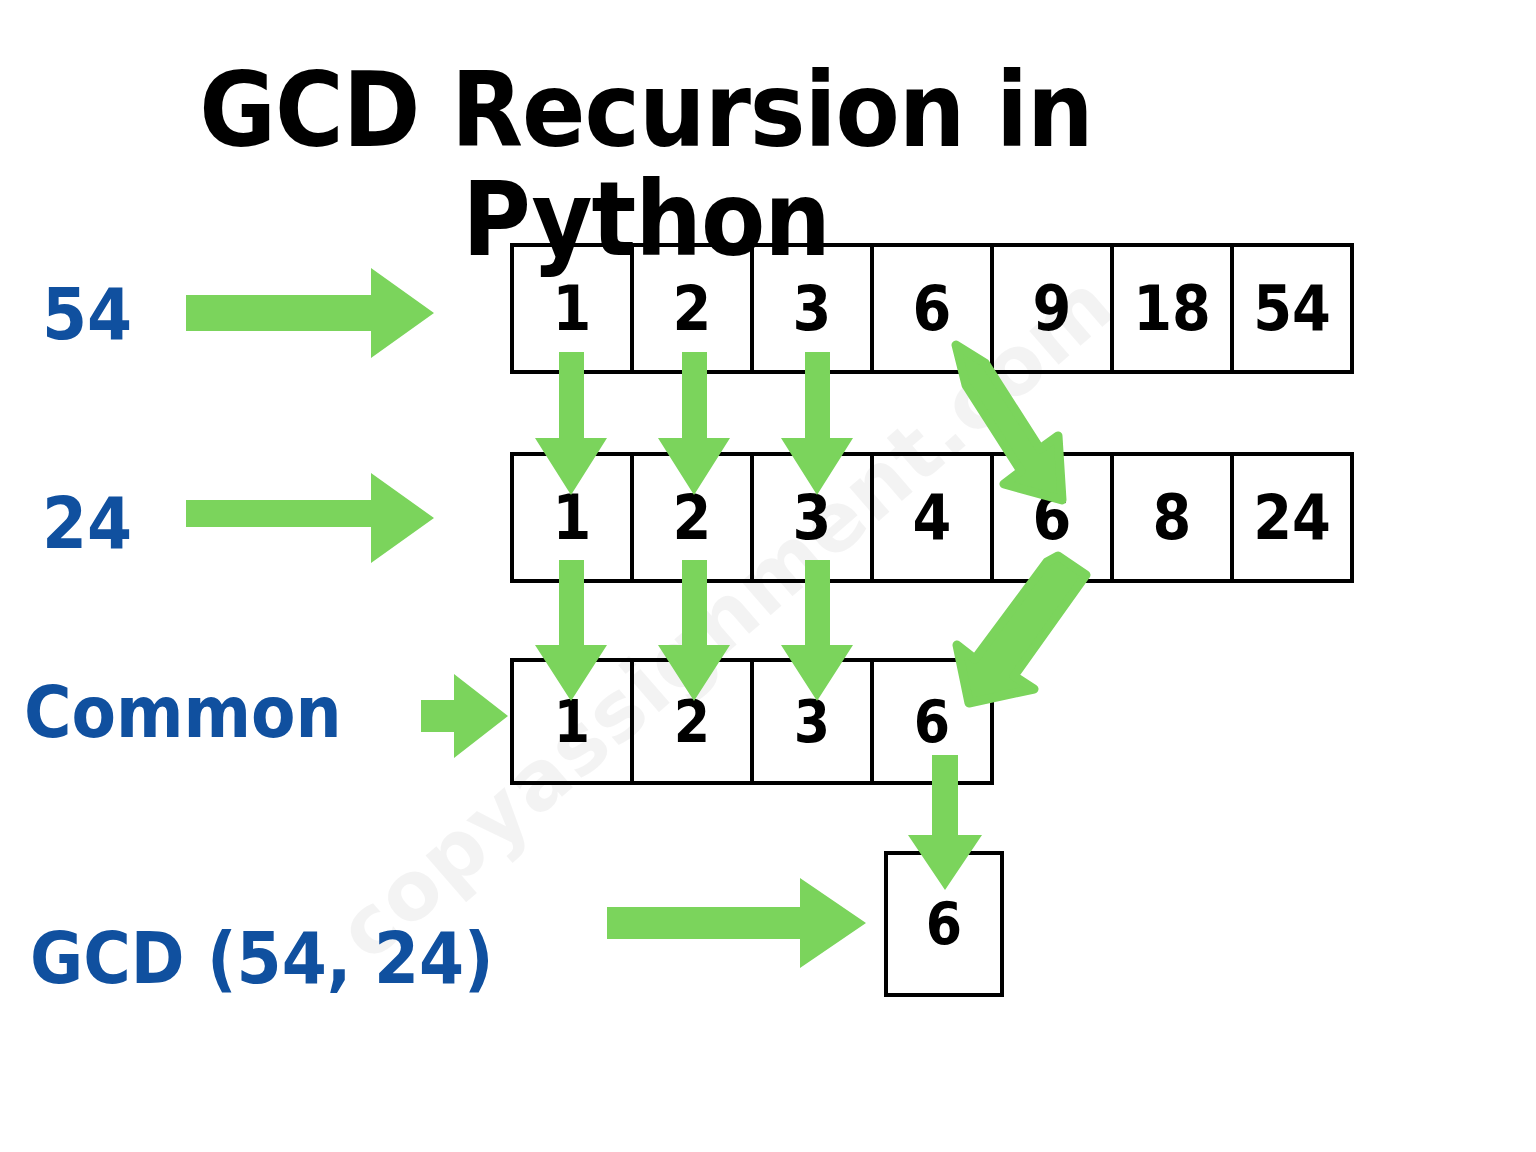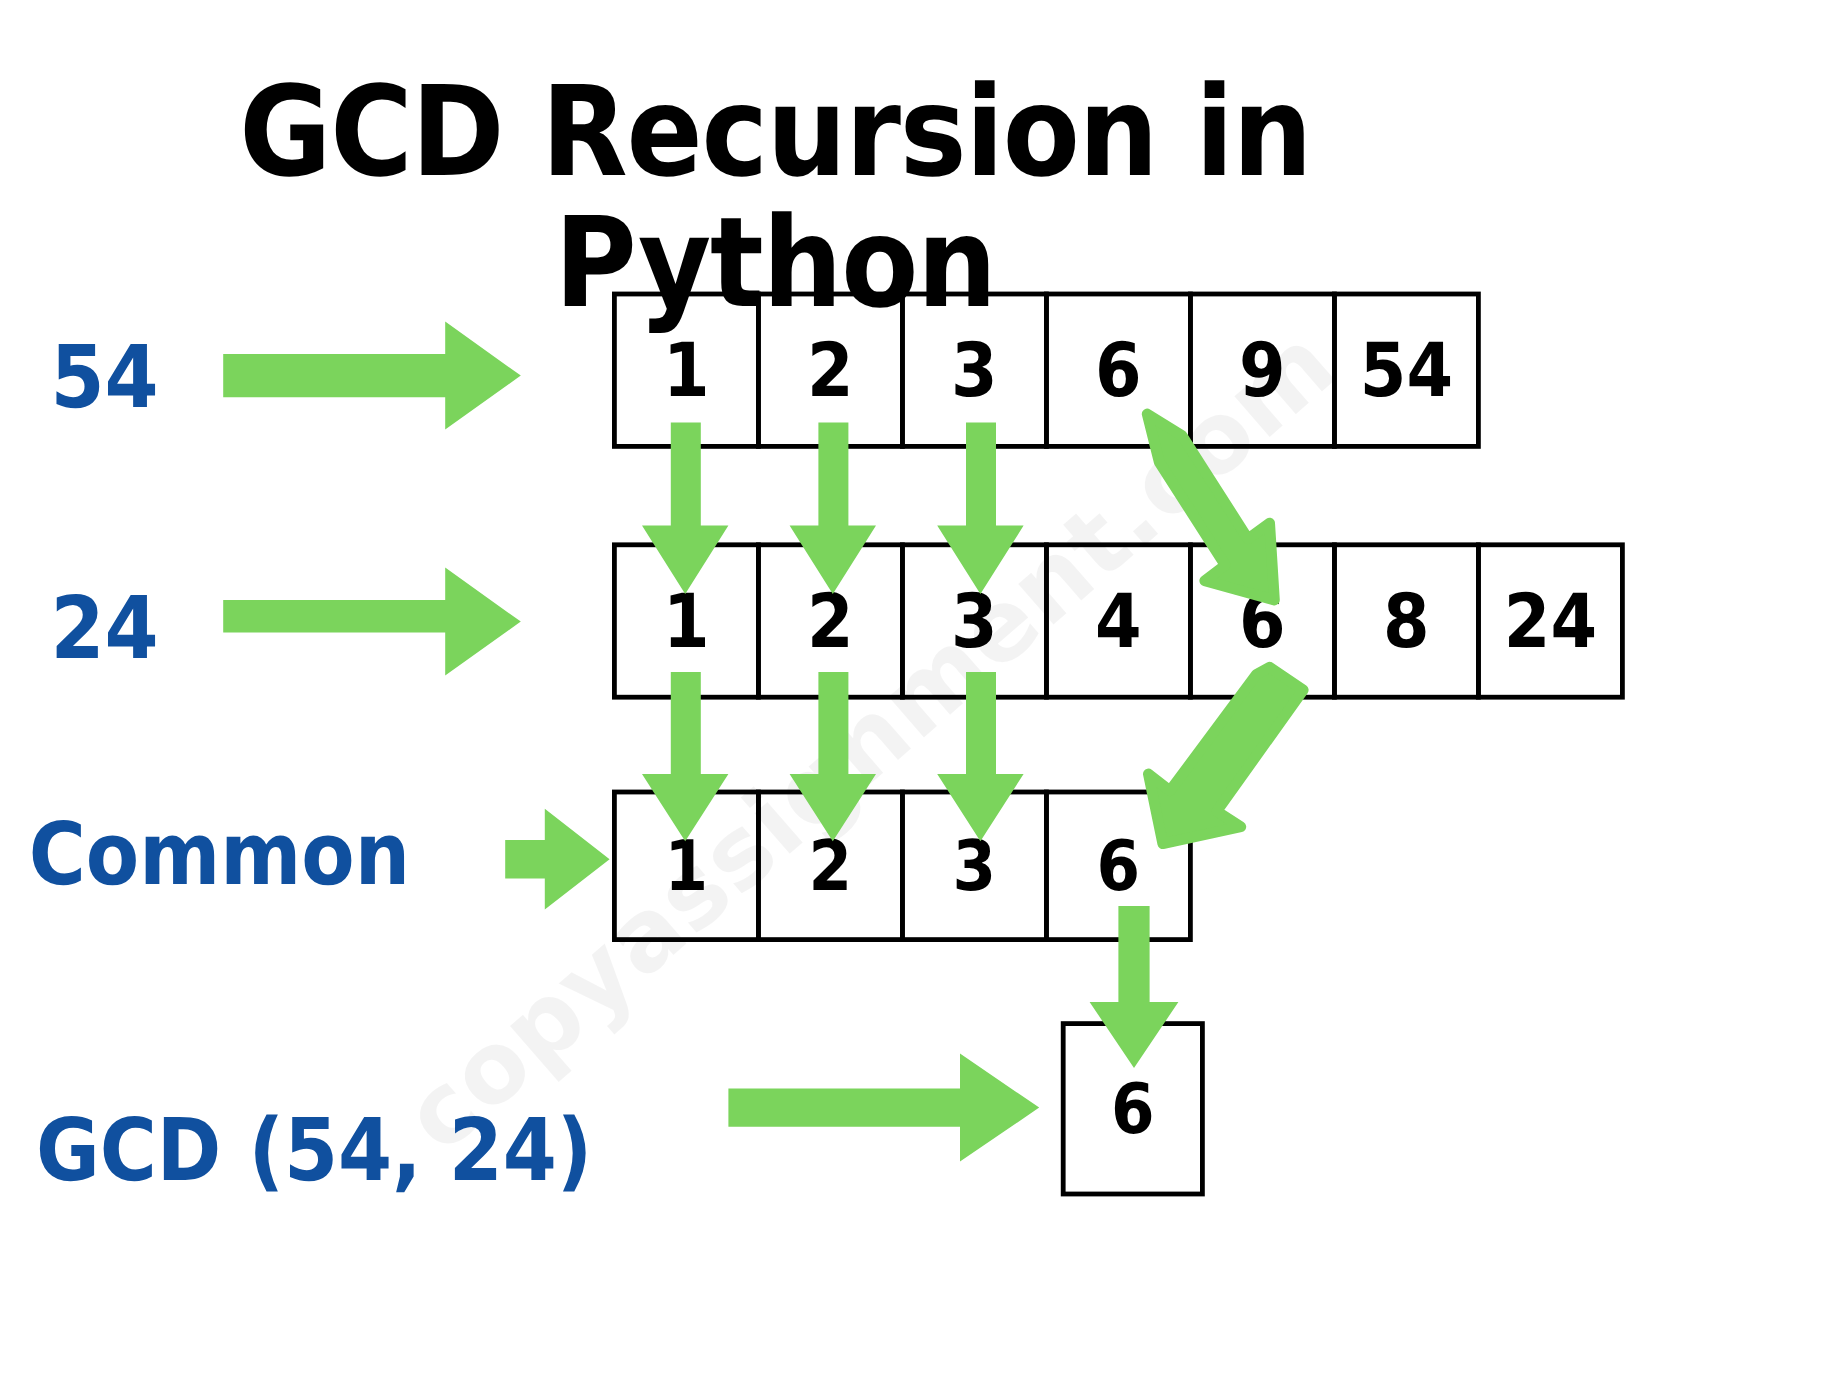--- a/index.html
+++ b/index.html
@@ -138,20 +138,21 @@
   <div class="row-label" style="left:42px; top:487px;">24</div>
   <div class="row-label" style="left:24px; top:676px;">Common</div>
   <div class="row-label" style="left:30px; top:922px;">GCD (54, 24)</div>
 
   <div class="grid-row" id="row-54" style="left:510px; top:243px;">
     <div class="cell">1</div>
     <div class="cell">2</div>
     <div class="cell">3</div>
     <div class="cell">6</div>
     <div class="cell">9</div>
+    <div class="cell">18</div>
     <div class="cell">54</div>
   </div>
 
   <div class="grid-row" id="row-24" style="left:510px; top:452px;">
     <div class="cell">1</div>
     <div class="cell">2</div>
     <div class="cell">3</div>
     <div class="cell">4</div>
     <div class="cell">6</div>
     <div class="cell">8</div>

